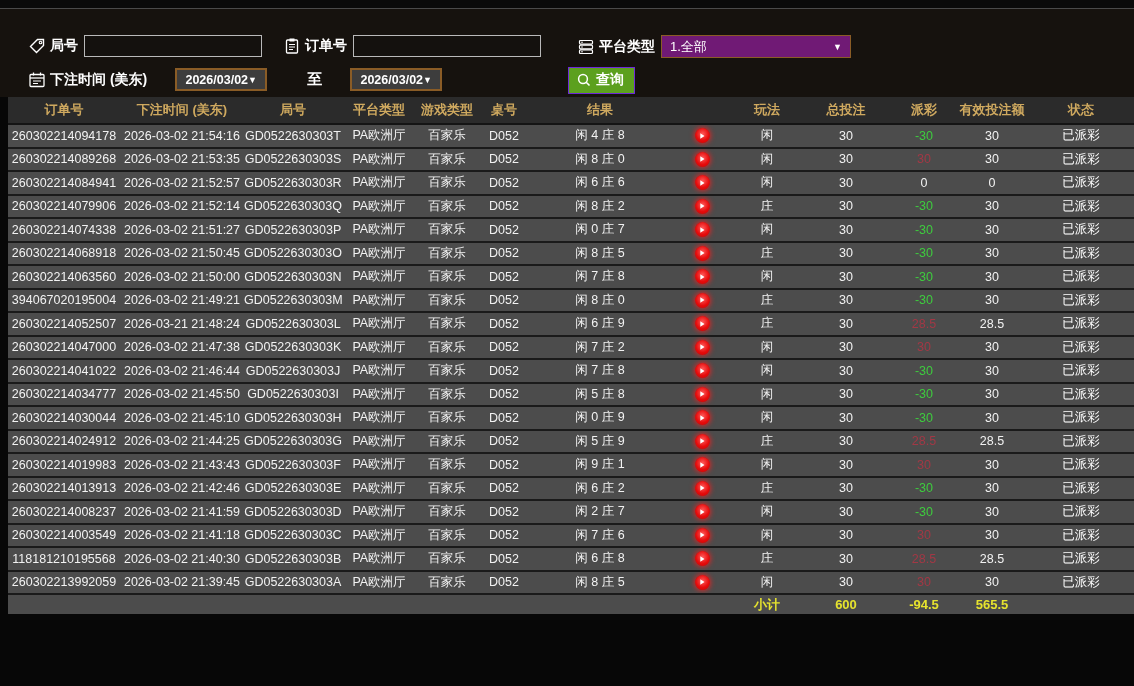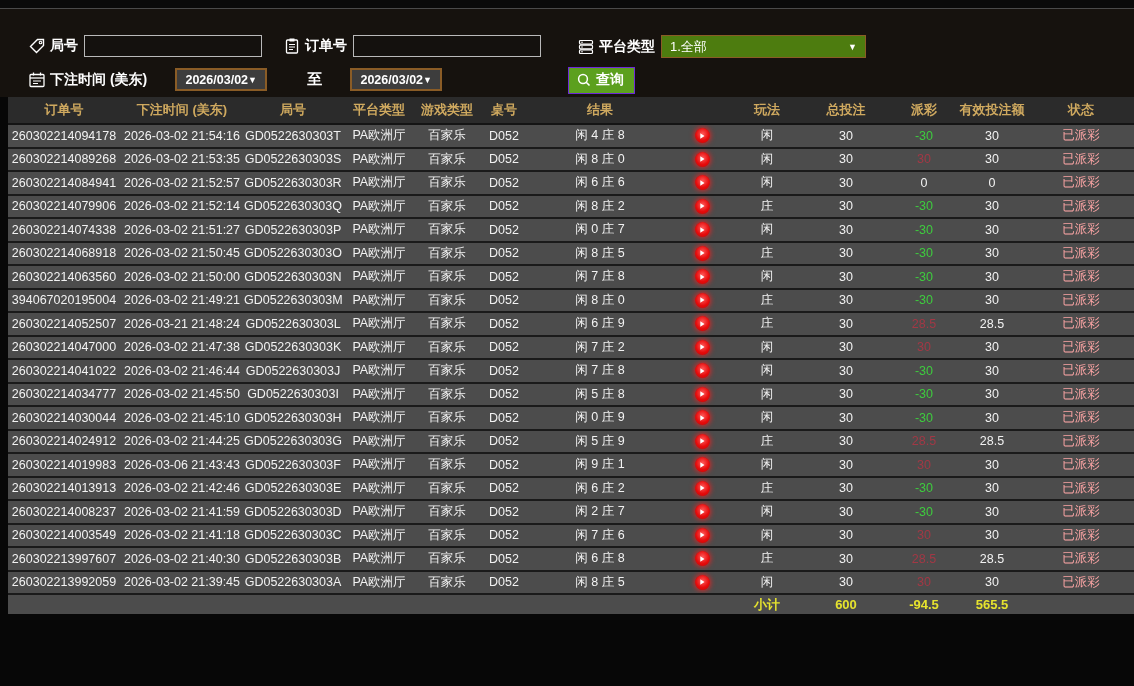--- a/index.html
+++ b/index.html
@@ -7,40 +7,40 @@
               font-family:"Liberation Sans","DejaVu Sans",sans-serif; }
   .top-strip { height:9px; background:#0a0a0a; border-bottom:1px solid #4a4a4a; }
 
   
   .filter-panel { position:relative; height:88px; background:#16120e; }
   .fgroup { position:absolute; display:flex; align-items:center; }
   .flabel { color:#fff; font-weight:bold; font-size:14px; margin:0 6px 0 4px; white-space:nowrap; }
   .ficon { width:18px; height:18px; display:inline-block; }
   .txt-input { width:178px; height:22px; background:#14110e; border:1px solid #b9b9b9;
                color:#eee; font-size:12px; padding:0 5px; }
-  .sel-box { width:205px; height:23px; background:#4d7c0f; border:1px solid #8a5c26;
+  .sel-box { width:190px; height:23px; background:#701a75; border:1px solid #8a5c26;
              color:#fff; font-size:13px; display:flex; align-items:center;
              padding:0 8px; justify-content:space-between; cursor:pointer; }
   .date-box { width:92px; height:23px; background:#3d3d3d; border:2px solid #8a5c26;
               color:#fff; font-size:12.5px; font-weight:bold; display:flex; align-items:center;
               justify-content:center; gap:0; cursor:pointer; }
   .caret { font-size:9px; color:#fff; }
   .to-label { color:#fff; font-weight:bold; font-size:15px; }
   .search-btn { display:flex; align-items:center; gap:4px; background:#5ca01e;
                 border:1px solid #6d28d9; color:#fff; font-weight:bold; font-size:14px;
                 padding:3px 10px 4px 7px; cursor:pointer; }
 
   
   .grid-wrap { margin-left:8px; width:1126px; }
   table { border-collapse:collapse; table-layout:fixed; width:1126px; }
   thead th { background:#2b2b2b; color:#cfa95f; font-size:13px; font-weight:bold;
              height:27px; border-bottom:2px solid #141414; white-space:nowrap; overflow:hidden; }
   tbody td { background:#4c4c4c; color:#f2f2f2; font-size:12.5px; height:23.5px;
              text-align:center; border-bottom:2px solid #1a1a1a; white-space:nowrap; overflow:hidden; }
-  td.c-status { color:#fca5a5; }
+  td.c-status { color:#ffffff; }
   td.neg  { color:#3ecc3e; }
   td.pos  { color:#a23845; }
   td.zero { color:#f2f2f2; }
   tfoot td { background:#4c4c4c; color:#e6e32e; font-weight:bold; font-size:13px;
              height:20px; text-align:center; border-top:1px solid #9a9a9a; }
   .play-wrap { display:inline-flex; width:15px; height:15px; border-radius:50%;
                background:radial-gradient(circle at 50% 40%, #ff5a5a 0%, #e60c0c 55%, #c00 100%);
                box-shadow:0 0 5px 1px rgba(255,30,30,.75); align-items:center; justify-content:center;
                vertical-align:middle; cursor:pointer; }
   .play-wrap svg { display:block; }
@@ -453,21 +453,21 @@
       </span>
     </td>
     <td>庄</td>
     <td>30</td>
     <td class="pos">28.5</td>
     <td>28.5</td>
     <td class="c-status">已派彩</td>
   </tr>
         <tr>
     <td>260302214019983</td>
-    <td>2026-03-06 21:43:43</td>
+    <td>2026-03-02 21:43:43</td>
     <td>GD0522630303F</td>
     <td>PA欧洲厅</td>
     <td>百家乐</td>
     <td>D052</td>
     <td>闲 9 庄 1</td>
     <td>
       <span class="play-wrap">
         <svg width="8" height="8" viewBox="0 0 8 8">
                 <polygon points="2.3,1.3 6.5,4 2.3,6.7" fill="#fff"></polygon>
               </svg>
@@ -536,21 +536,21 @@
               </svg>
       </span>
     </td>
     <td>闲</td>
     <td>30</td>
     <td class="pos">30</td>
     <td>30</td>
     <td class="c-status">已派彩</td>
   </tr>
         <tr>
-    <td>260302213997607</td>
+    <td>118181210195568</td>
     <td>2026-03-02 21:40:30</td>
     <td>GD0522630303B</td>
     <td>PA欧洲厅</td>
     <td>百家乐</td>
     <td>D052</td>
     <td>闲 6 庄 8</td>
     <td>
       <span class="play-wrap">
         <svg width="8" height="8" viewBox="0 0 8 8">
                 <polygon points="2.3,1.3 6.5,4 2.3,6.7" fill="#fff"></polygon>

